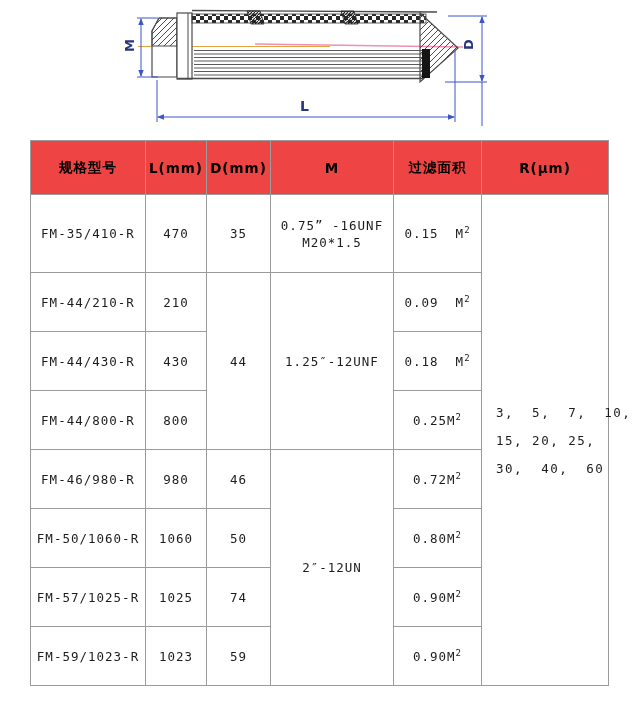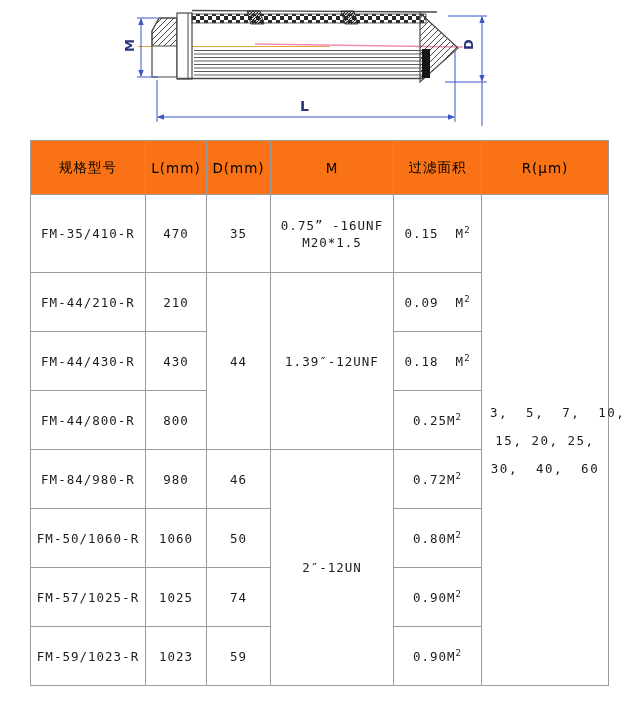--- a/index.html
+++ b/index.html
@@ -11,30 +11,30 @@
   table.spec{
     position:absolute;left:30px;top:140px;width:578px;
     border-collapse:collapse;table-layout:fixed;
   }
   table.spec th,table.spec td{
     border:1px solid #9b9b9b;text-align:center;vertical-align:middle;
     font-size:12.5px;color:#1c1c1c;letter-spacing:1px;padding:0;
     background:#ffffff;
   }
   table.spec thead th{
-    background:#f97316;height:53px;font-size:13.5px;font-weight:normal;color:#000;
+    background:#ef4444;height:53px;font-size:13.5px;font-weight:bold;color:#000;
     font-family:"DejaVu Sans","Liberation Sans",sans-serif;letter-spacing:1px;
   }
   tr.r1 td{height:77px;}
   tr.rr td{height:58px;border-radius:26px;}
   td.blue{background:#e4f1fb;}
   td .pre{white-space:pre;}
   sup{font-size:9px;}
   .m-lines div{margin:2px 0;white-space:pre;}
-  .r-cell div{margin:13px 8px;white-space:pre;letter-spacing:1.5px;}
+  .r-cell div{margin:13px 14px;white-space:pre;letter-spacing:1.5px;}
 </style>
 </head>
 <body>
 
 <div class="drawing-wrap">
   <svg width="634" height="132" viewBox="0 0 634 132">
     <defs>
       <pattern id="hatch" patternUnits="userSpaceOnUse" width="6" height="6">
         <path d="M0,6 L6,0" stroke="#4a4a4a" stroke-width="1"></path>
       </pattern>
@@ -148,35 +148,35 @@
       <td rowspan="8" class="r-cell">
         <div>3,  5,  7,  10,</div>
         <div>15, 20, 25,</div>
         <div>30,  40,  60</div>
       </td>
     </tr>
     <tr class="rr">
       <td class="blue">FM-44/210-R</td>
       <td class="blue">210</td>
       <td rowspan="3">44</td>
-      <td rowspan="3">1.39″-12UNF</td>
+      <td rowspan="3">1.25″-12UNF</td>
       <td class="blue"><span class="pre">0.09  M</span><sup>2</sup></td>
     </tr>
     <tr class="rr">
       <td>FM-44/430-R</td>
       <td>430</td>
       <td><span class="pre">0.18  M</span><sup>2</sup></td>
     </tr>
     <tr class="rr">
       <td class="blue">FM-44/800-R</td>
       <td class="blue">800</td>
       <td class="blue"><span class="pre">0.25M</span><sup>2</sup></td>
     </tr>
     <tr class="rr">
-      <td>FM-84/980-R</td>
+      <td>FM-46/980-R</td>
       <td>980</td>
       <td>46</td>
       <td rowspan="4">2″-12UN</td>
       <td><span class="pre">0.72M</span><sup>2</sup></td>
     </tr>
     <tr class="rr">
       <td class="blue">FM-50/1060-R</td>
       <td class="blue">1060</td>
       <td class="blue">50</td>
       <td class="blue"><span class="pre">0.80M</span><sup>2</sup></td>

